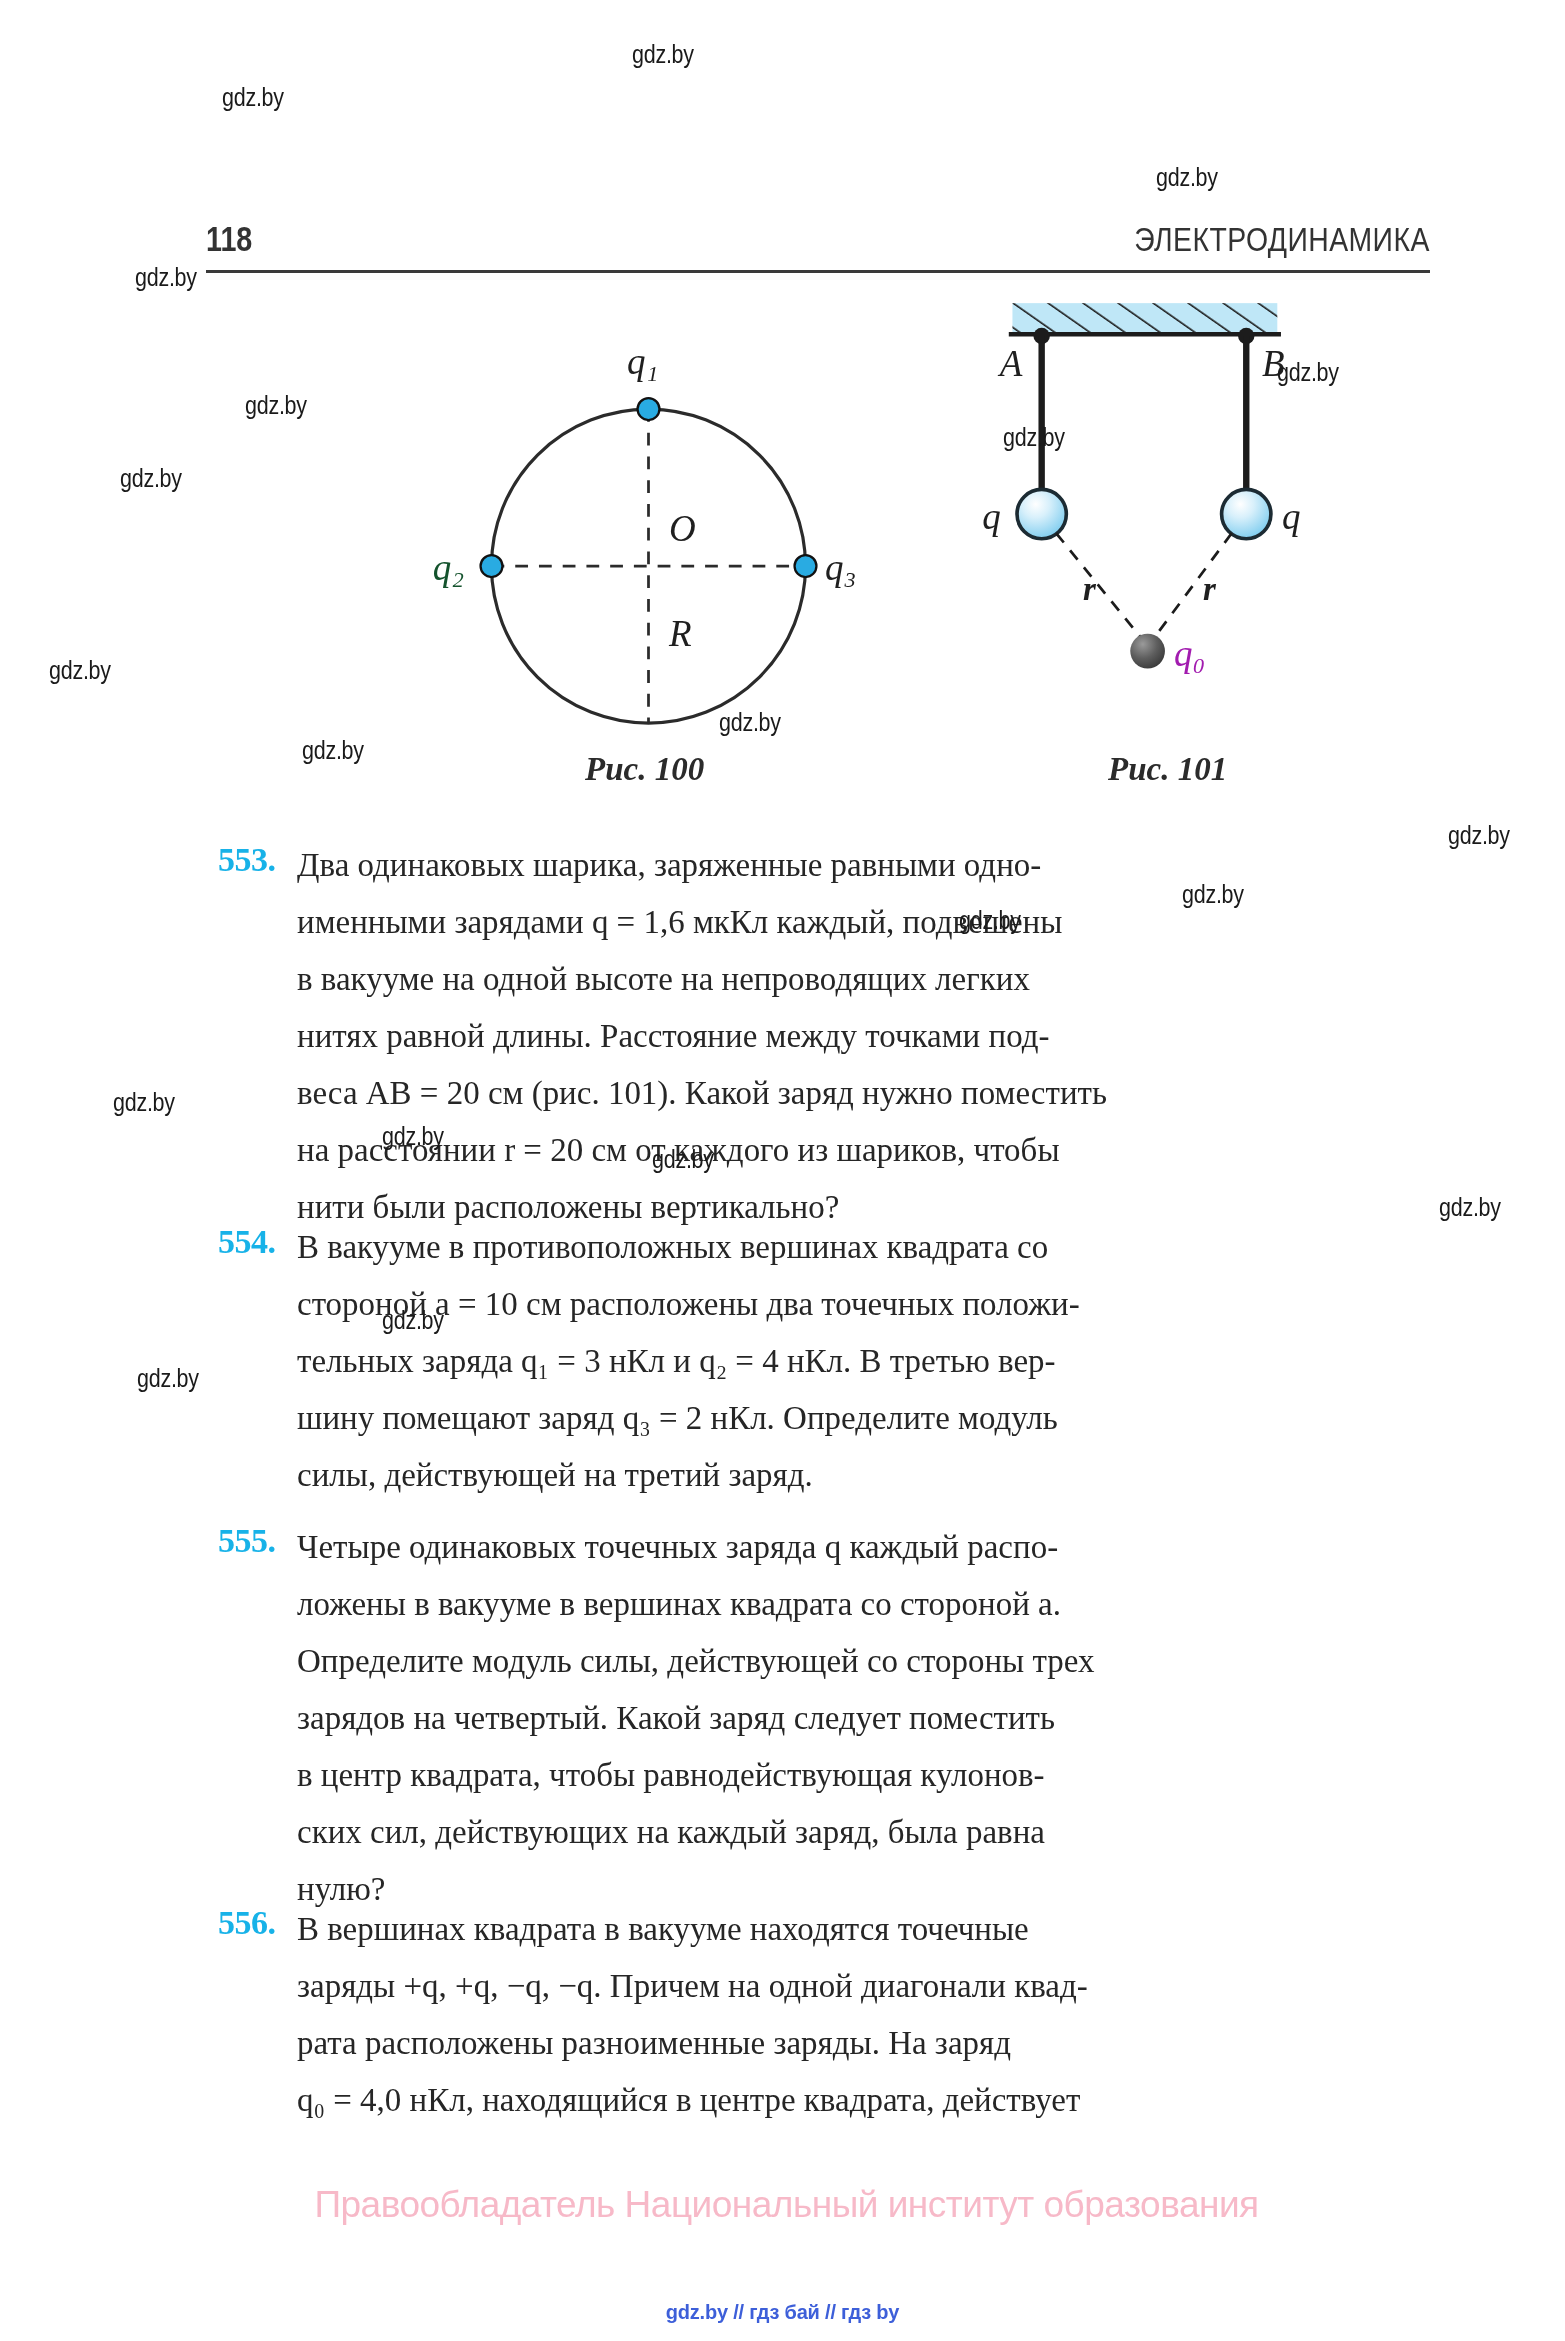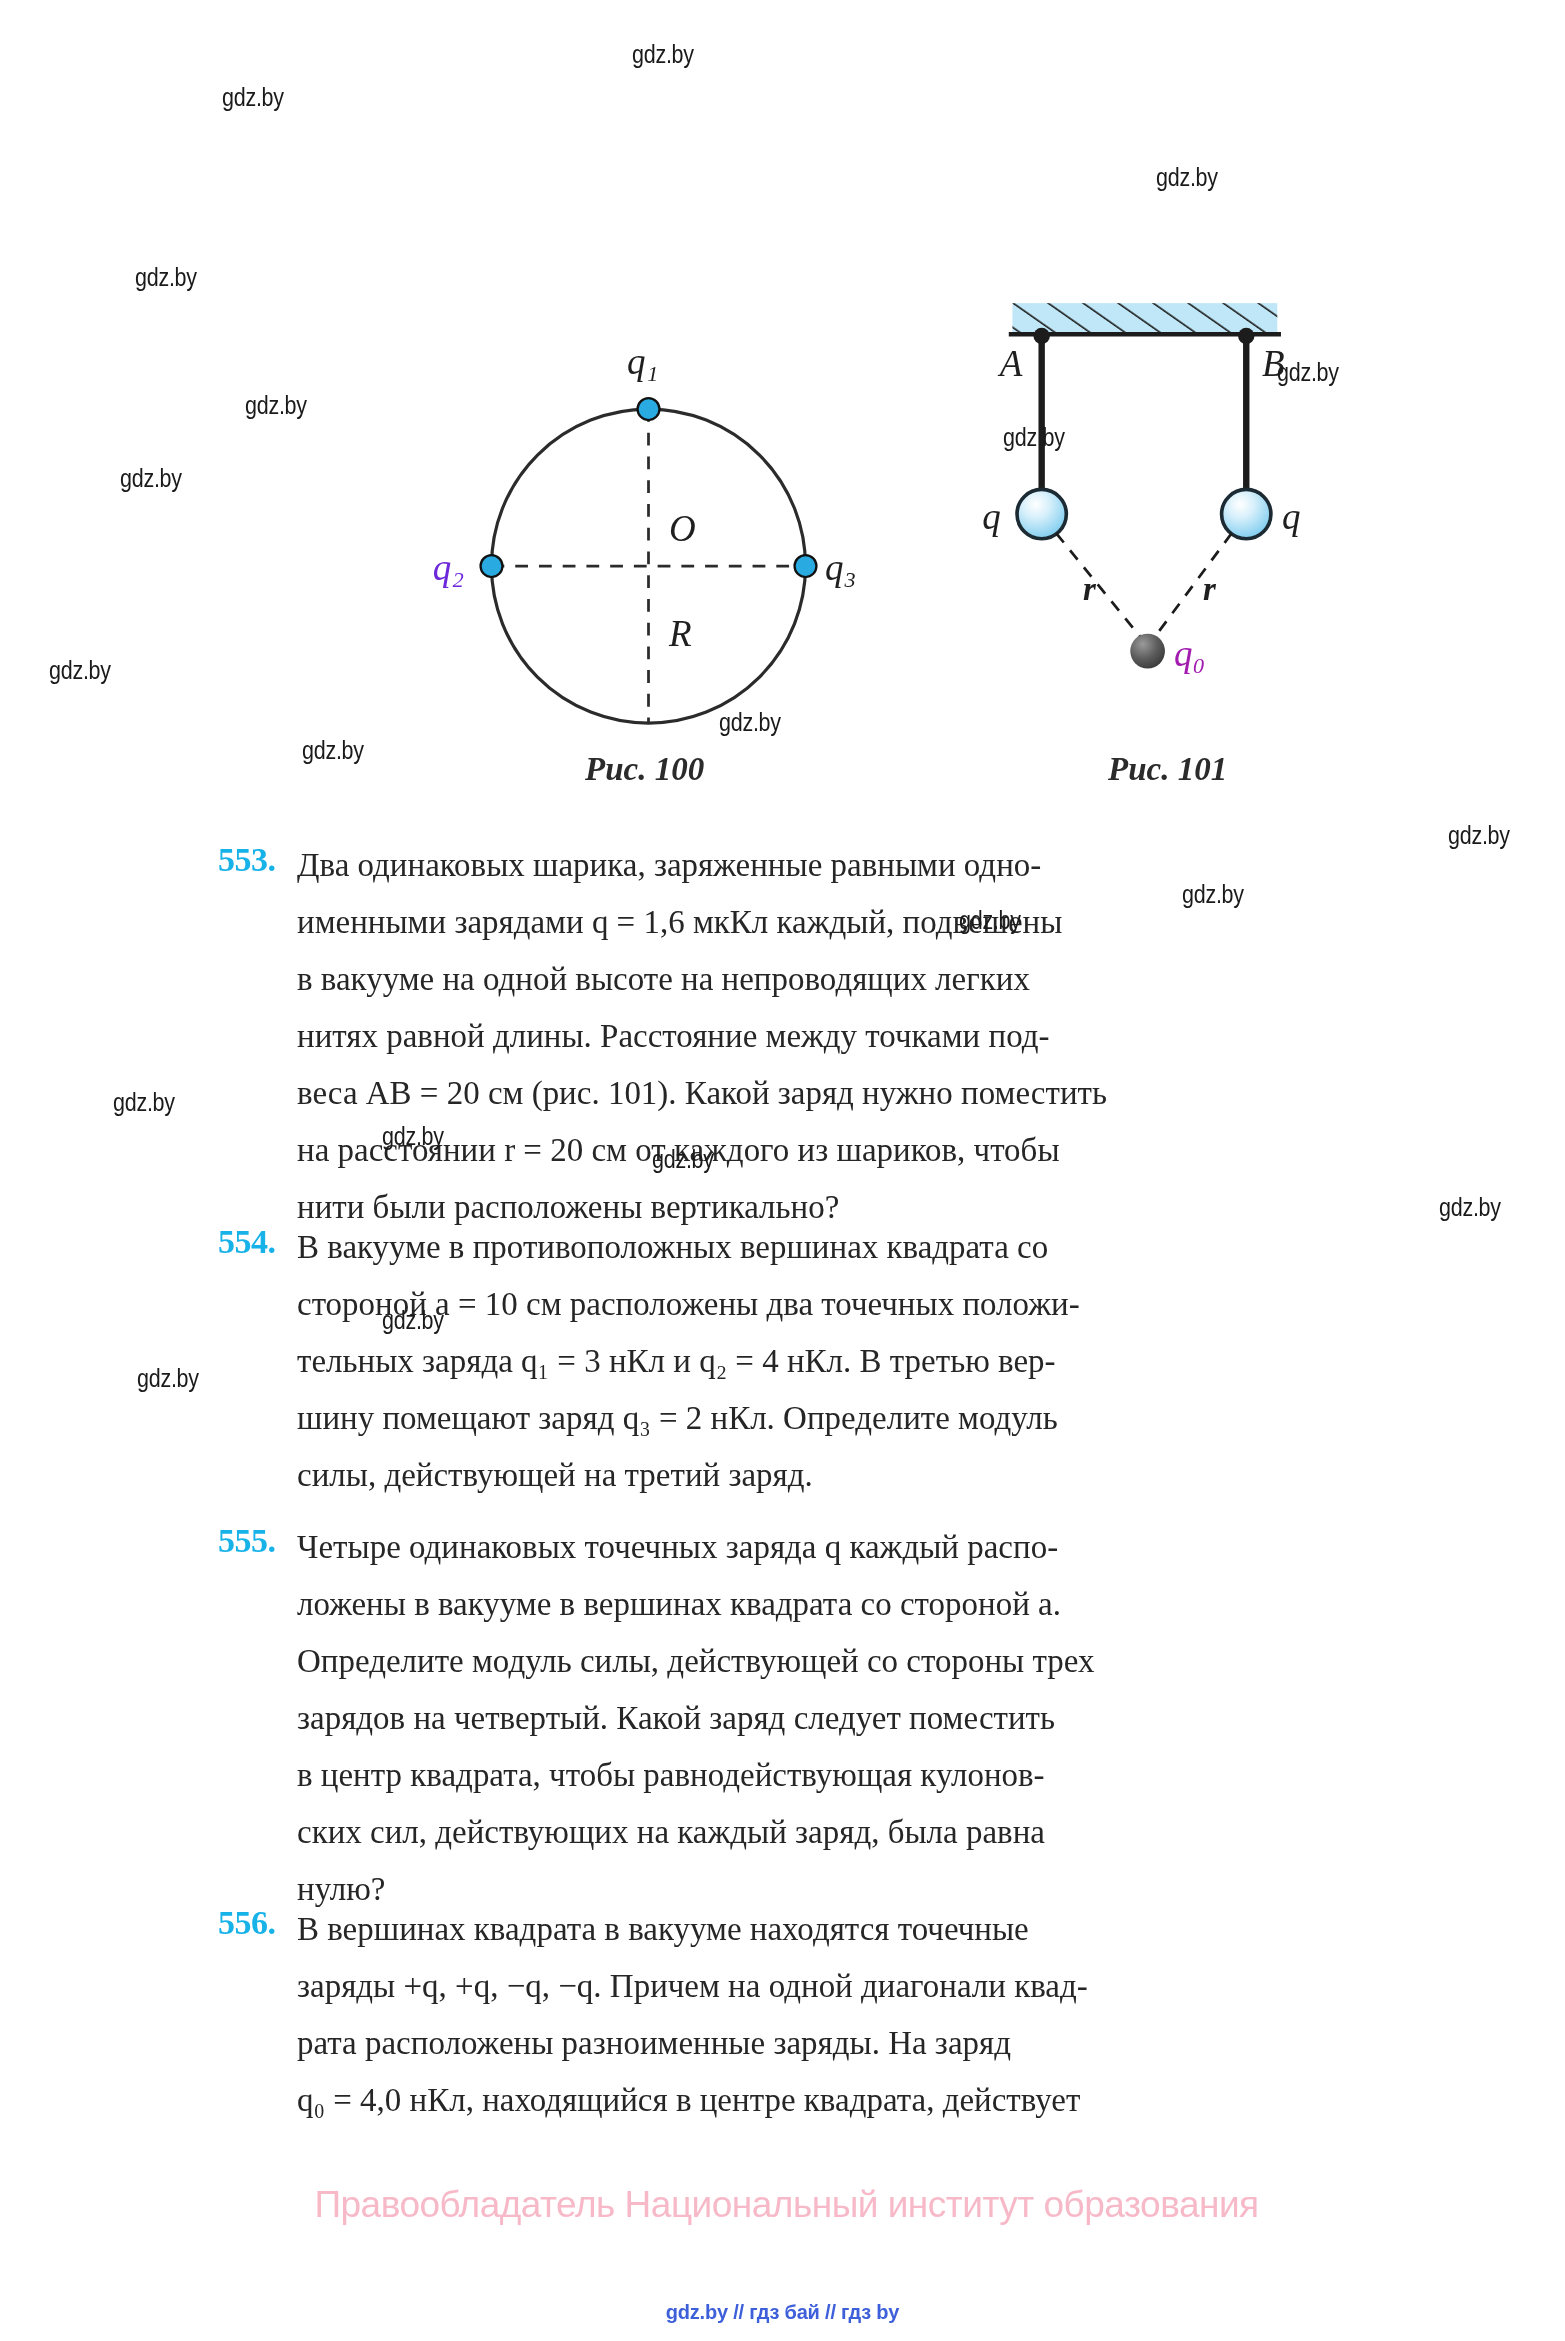--- a/index.html
+++ b/index.html
@@ -139,37 +139,42 @@
     display: flex;
     justify-content: space-between;
   }
 </style>
 </head>
 <body>
 
 <div id="page">
 
 
+  <div class="header">
+    <div class="page-number">118</div>
+    <div class="header-title">ЭЛЕКТРОДИНАМИКА</div>
+    <div class="header-rule"></div>
+  </div>
 
   <div class="figwrap" style="left:420px; top:347px; width:457px; height:429px;">
     <svg width="457" height="429" viewBox="0 0 500 470">
 
       <circle cx="250" cy="240" r="172" fill="none" stroke="#2b2b2b" stroke-width="3.5"></circle>
 
       <line x1="250" y1="68" x2="250" y2="412" stroke="#2b2b2b" stroke-width="3" stroke-dasharray="14,12"></line>
 
       <line x1="78" y1="240" x2="422" y2="240" stroke="#2b2b2b" stroke-width="3" stroke-dasharray="14,12"></line>
 
       <circle cx="250" cy="68" r="12" fill="#29abe2" stroke="#111" stroke-width="2.5"></circle>
       <circle cx="78" cy="240" r="12" fill="#29abe2" stroke="#111" stroke-width="2.5"></circle>
       <circle cx="422" cy="240" r="12" fill="#29abe2" stroke="#111" stroke-width="2.5"></circle>
     </svg>
 
     <div style="position:absolute; left:207px; top:-7.3px; font-style:italic; font-size:37px; color:#1f1f1f;">q₁</div>
-    <div style="position:absolute; left:12.8px; top:199px; font-style:italic; font-size:37px; color:#6d28d9;">q₂</div>
+    <div style="position:absolute; left:12.8px; top:199px; font-style:italic; font-size:37px; color:#14532d;">q₂</div>
     <div style="position:absolute; left:405px; top:199px; font-style:italic; font-size:37px; color:#1f1f1f;">q₃</div>
     <div style="position:absolute; left:249px; top:160px; font-style:italic; font-size:37px; color:#1f1f1f;">O</div>
     <div style="position:absolute; left:249px; top:265px; font-style:italic; font-size:37px; color:#1f1f1f;">R</div>
   </div>
 
   <div class="caption" style="left:585px; top:751px;">Рис. 100</div>
 
   <div class="figwrap" style="left:996px; top:292px; width:411px; height:457px;">
     <svg width="411" height="457" viewBox="0 0 450 500">
       <defs>

